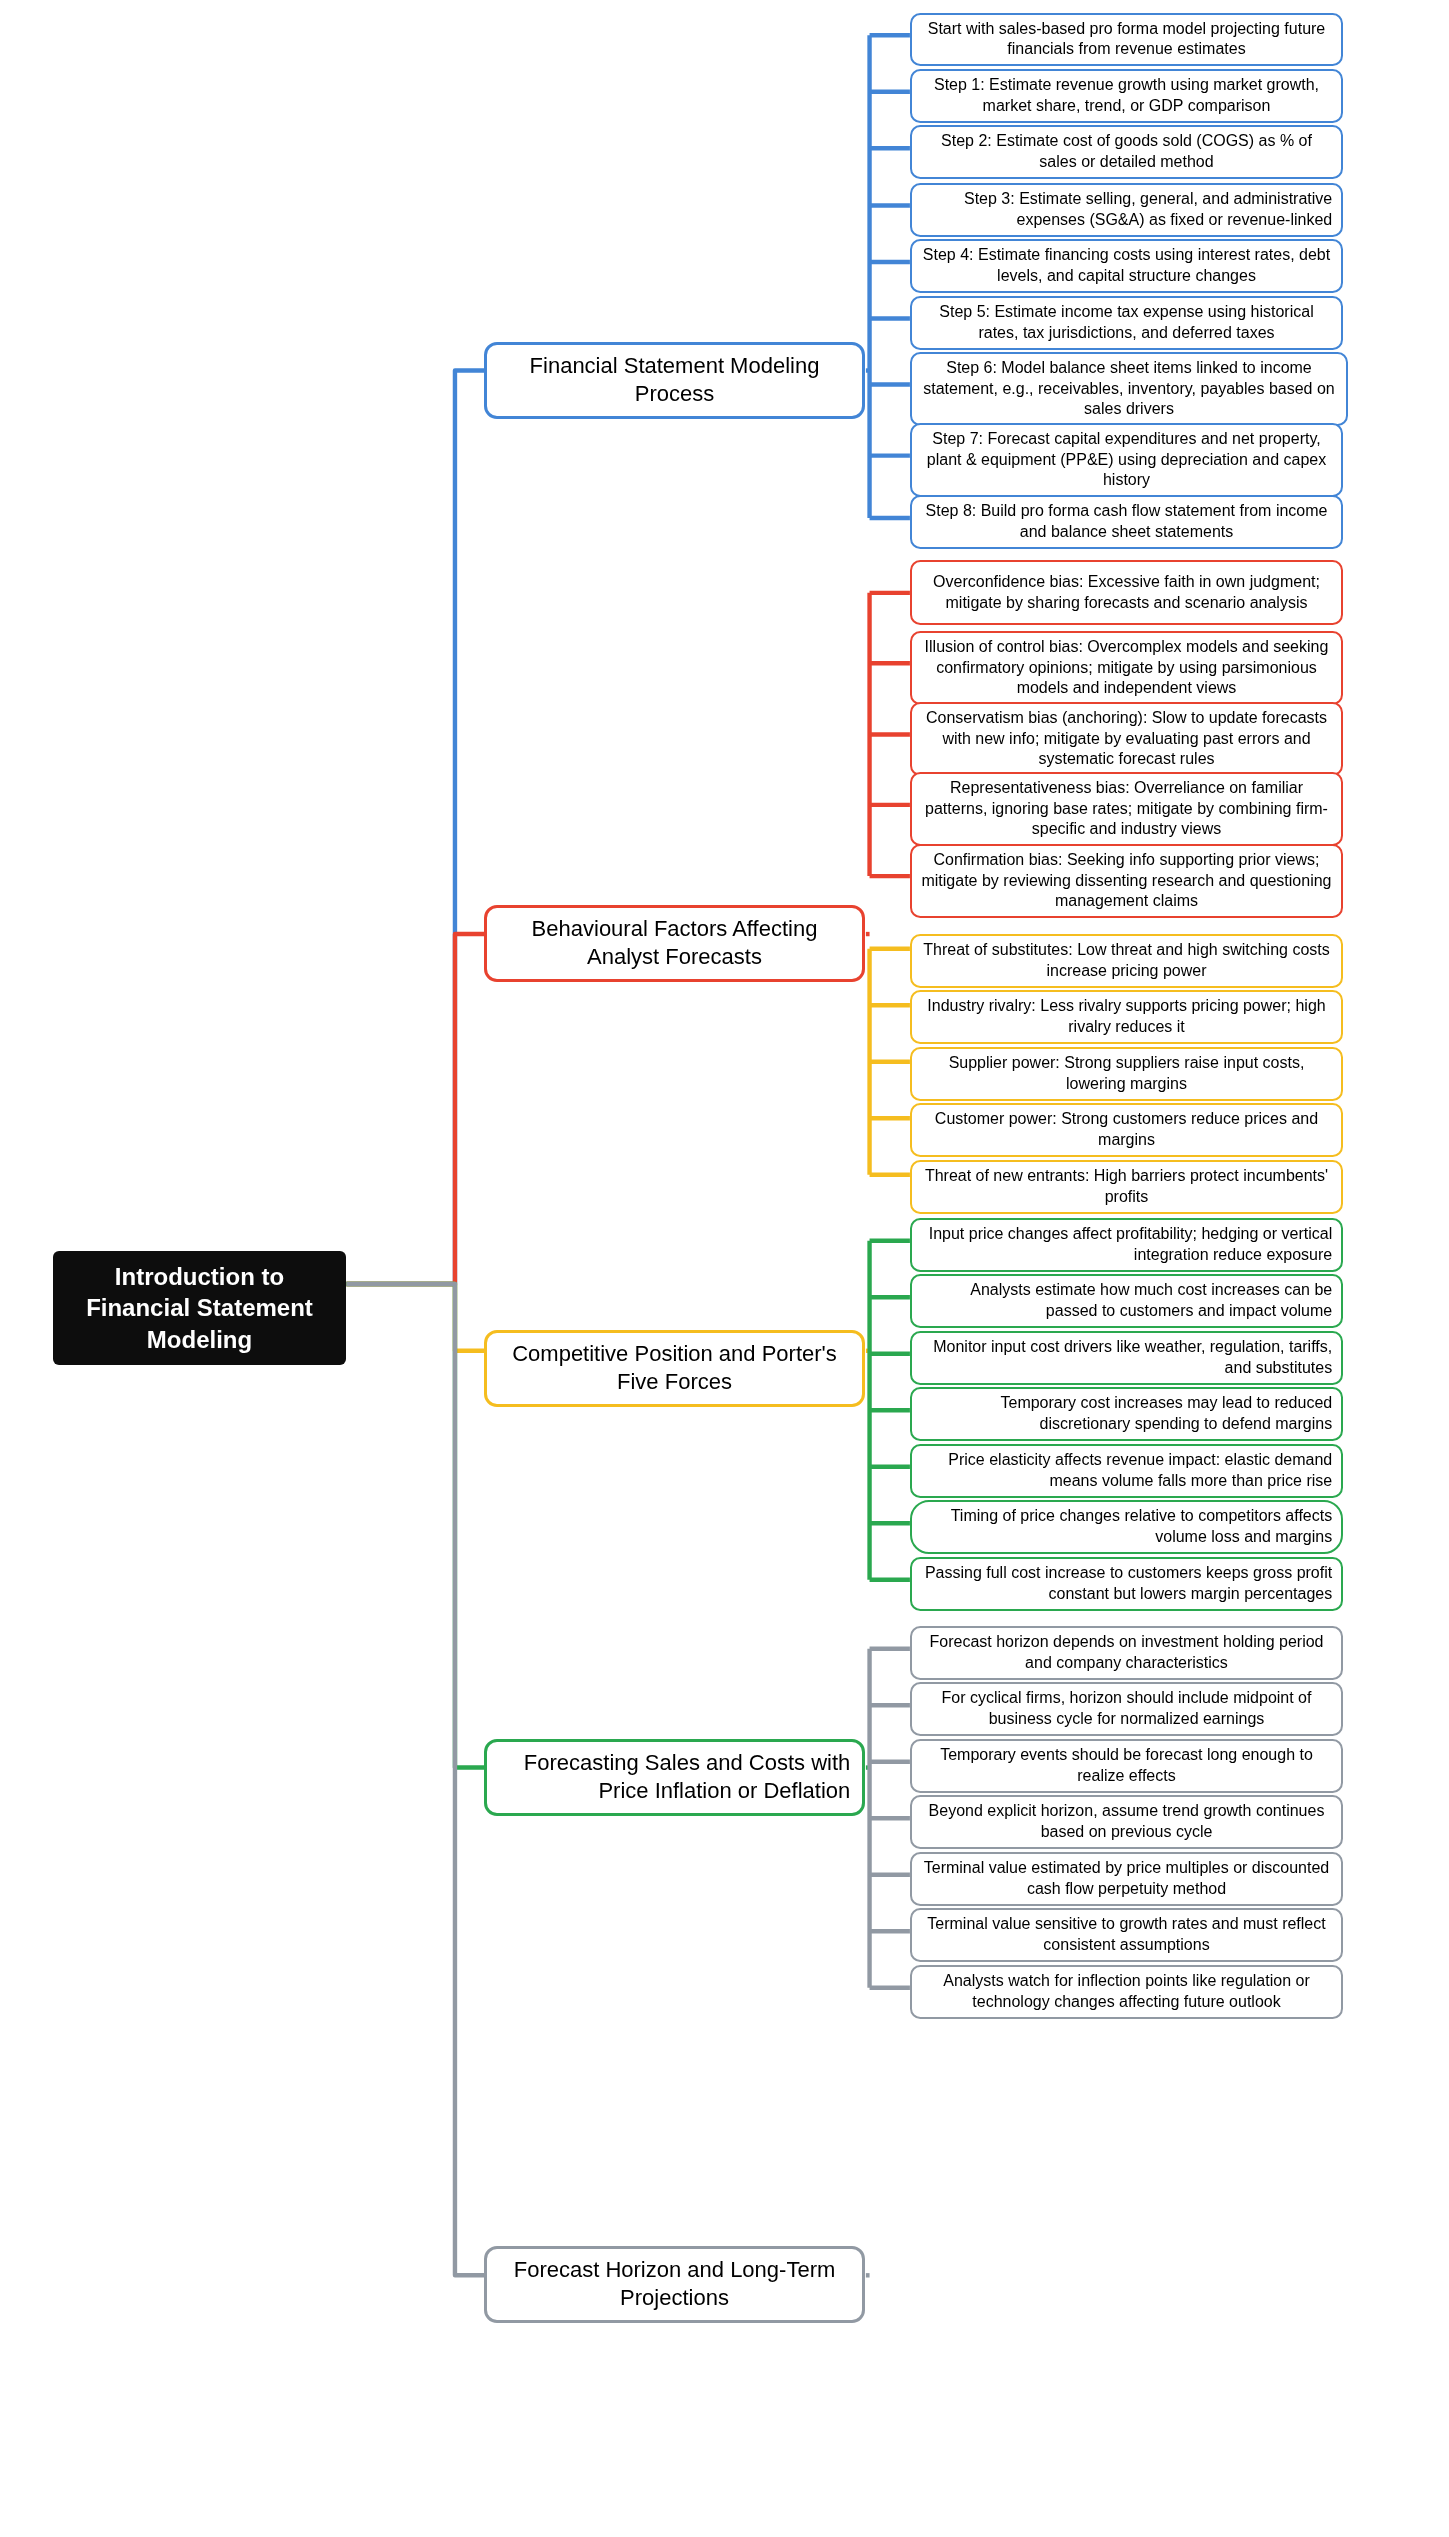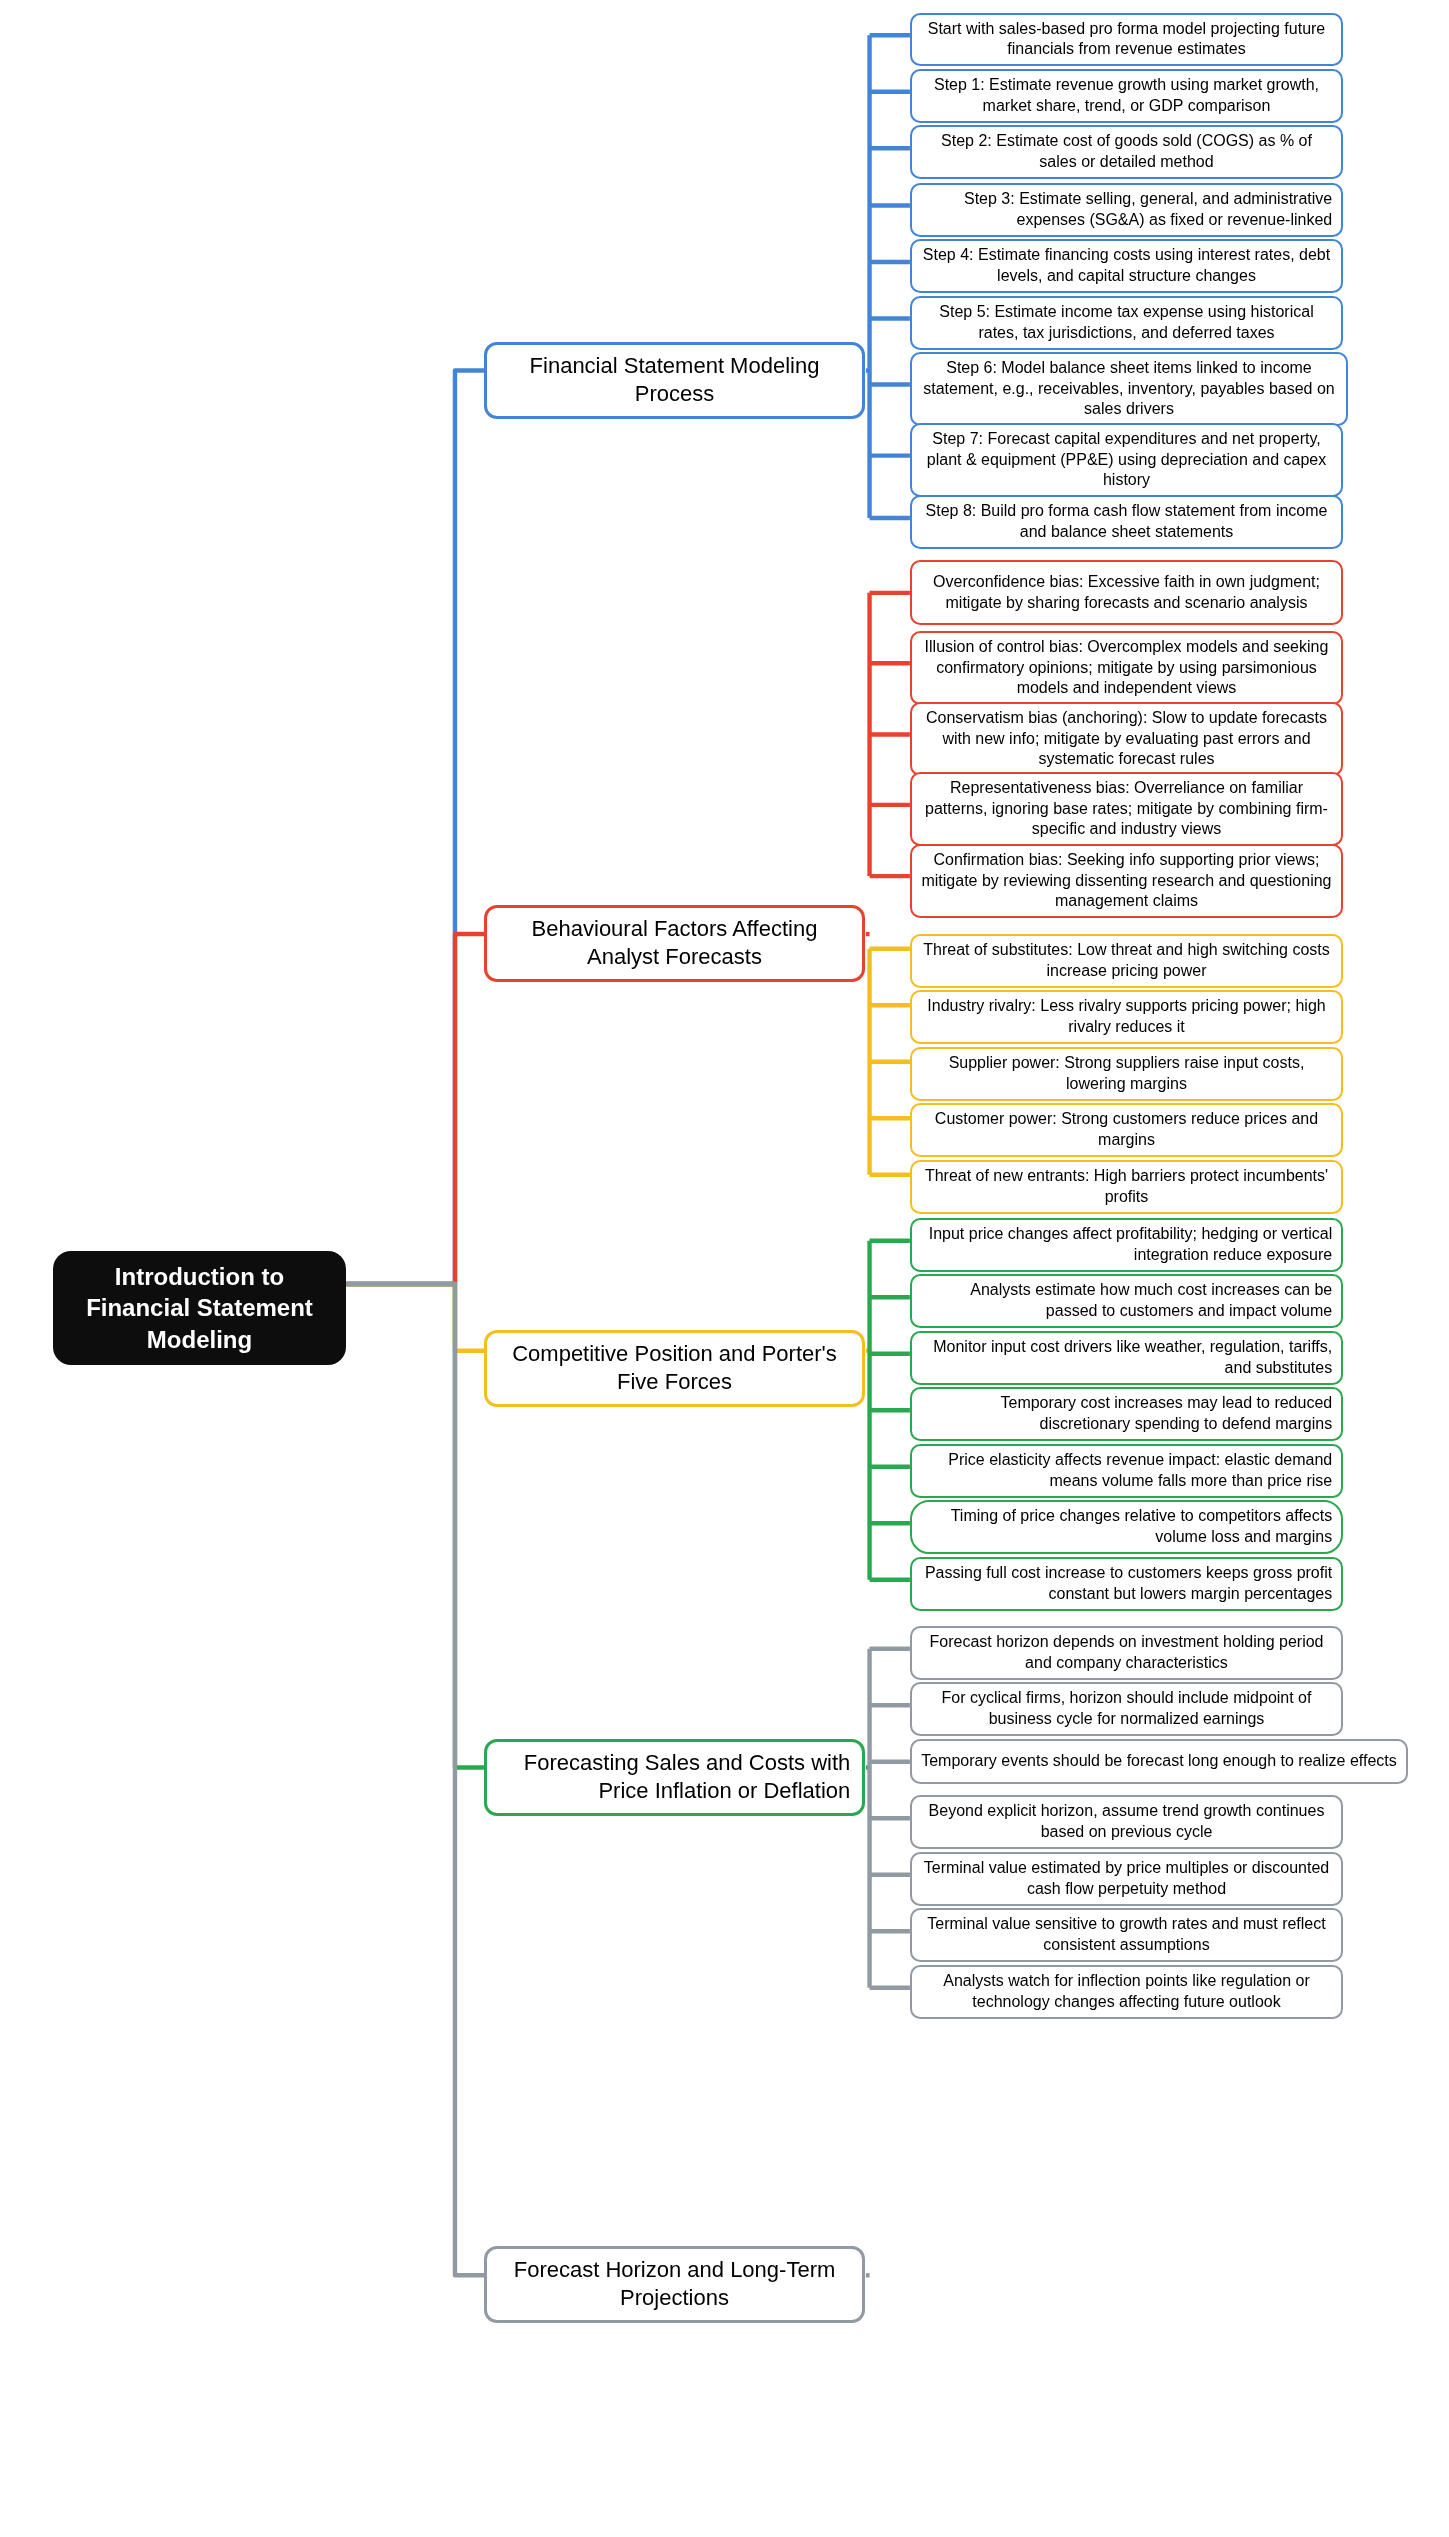--- a/index.html
+++ b/index.html
@@ -35,21 +35,21 @@
     padding: 4.4px 8.8px;
     line-height: 1.28;
     color: #000000;
     z-index: 3;
   }
   
   .root {
     background: #0d0d0d;
     color: #ffffff;
     border: none;
-    border-radius: 18px;
+    border-radius: 6px;
     font-size: 24px;
     font-weight: bold;
     line-height: 1.3;
     padding: 10.3px 13.2px;
   }
   
   .branch {
     font-size: 22px;
     border-radius: 13px;
     padding: 7.3px 11.7px;
@@ -237,21 +237,21 @@
       </div>
       <div class="node branch c-gray" style="left: 484px; top: 2246px; width: 381px; min-height: 57px;">
         <span>Forecast Horizon and Long-Term Projections</span>
       </div>
       <div class="node leaf c-gray" style="left: 910px; top: 1626px; width: 433px; min-height: 45px;">
         <span>Forecast horizon depends on investment holding period and company characteristics</span>
       </div>
       <div class="node leaf c-gray" style="left: 910px; top: 1682px; width: 433px; min-height: 45px;">
         <span>For cyclical firms, horizon should include midpoint of business cycle for normalized earnings</span>
       </div>
-      <div class="node leaf c-gray" style="left: 910px; top: 1739px; width: 498px; min-height: 45px;">
+      <div class="node leaf c-gray" style="left: 910px; top: 1739px; width: 433px; min-height: 45px;">
         <span>Temporary events should be forecast long enough to realize effects</span>
       </div>
       <div class="node leaf c-gray" style="left: 910px; top: 1795px; width: 433px; min-height: 45px;">
         <span>Beyond explicit horizon, assume trend growth continues based on previous cycle</span>
       </div>
       <div class="node leaf c-gray" style="left: 910px; top: 1852px; width: 433px; min-height: 45px;">
         <span>Terminal value estimated by price multiples or discounted cash flow perpetuity method</span>
       </div>
       <div class="node leaf c-gray" style="left: 910px; top: 1908px; width: 433px; min-height: 45px;">
         <span>Terminal value sensitive to growth rates and must reflect consistent assumptions</span>

